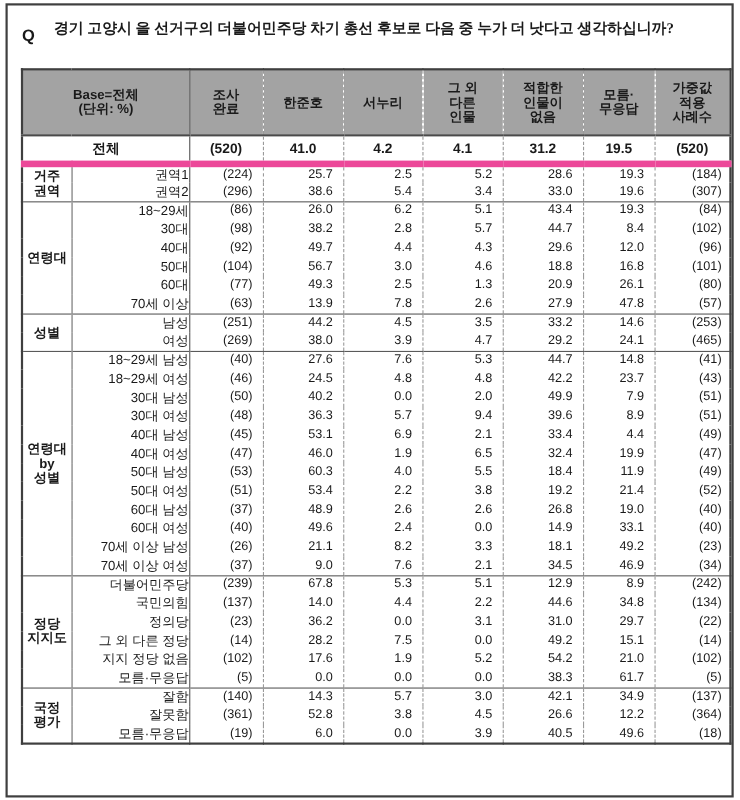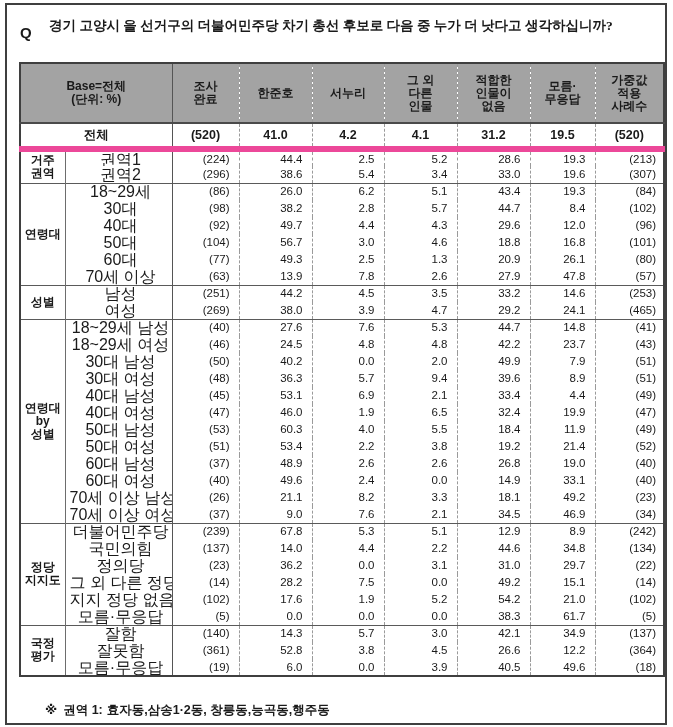--- a/index.html
+++ b/index.html
@@ -87,22 +87,22 @@
   .crosstab td.section-cell {
     font-weight: bold;
     font-size: 12px;
     text-align: center;
     white-space: pre-line;
     border-right: 1px solid #6d6d6d;
     background: #fff;
     margin-left: 21px;
   }
   .crosstab td.category-cell {
-    font-size: 16px;
-    text-align: center;
+    font-size: 12px;
+    text-align: right;
     padding-left: 4px;
     border-right: 1px solid #555;
     white-space: nowrap;
   }
   .crosstab td.num-cell {
     text-align: right;
     padding-right: 9px;
     border-right: 1px dashed #9a9a9a;
     white-space: nowrap;
   }
@@ -174,26 +174,26 @@
           <td class="value-cell">31.2</td>
           <td class="value-cell">19.5</td>
           <td class="value-cell">(520)</td>
         </tr>
 
     <tr class="section-start">
           <td class="section-cell" rowspan="2">거주
 권역</td>
           <td class="category-cell">권역1</td>
           <td class="num-cell">(224)</td>
-          <td class="num-cell">44.4</td>
+          <td class="num-cell">25.7</td>
           <td class="num-cell">2.5</td>
           <td class="num-cell">5.2</td>
           <td class="num-cell">28.6</td>
           <td class="num-cell">19.3</td>
-          <td class="num-cell">(213)</td>
+          <td class="num-cell">(184)</td>
         </tr>
         <tr>
           <td class="category-cell">권역2</td>
           <td class="num-cell">(296)</td>
           <td class="num-cell">38.6</td>
           <td class="num-cell">5.4</td>
           <td class="num-cell">3.4</td>
           <td class="num-cell">33.0</td>
           <td class="num-cell">19.6</td>
           <td class="num-cell">(307)</td>
@@ -493,17 +493,14 @@
           <td class="num-cell">6.0</td>
           <td class="num-cell">0.0</td>
           <td class="num-cell">3.9</td>
           <td class="num-cell">40.5</td>
           <td class="num-cell">49.6</td>
           <td class="num-cell">(18)</td>
         </tr>
       </tbody>
   </table>
 
-  <div class="footnote">
-    <span class="fn-marker">※</span><span class="fn-label">권역 1:</span><span class="fn-text">효자동,삼송1·2동, 창릉동,능곡동,행주동</span>
-  </div>
 
 </div>
 
 </body></html>

